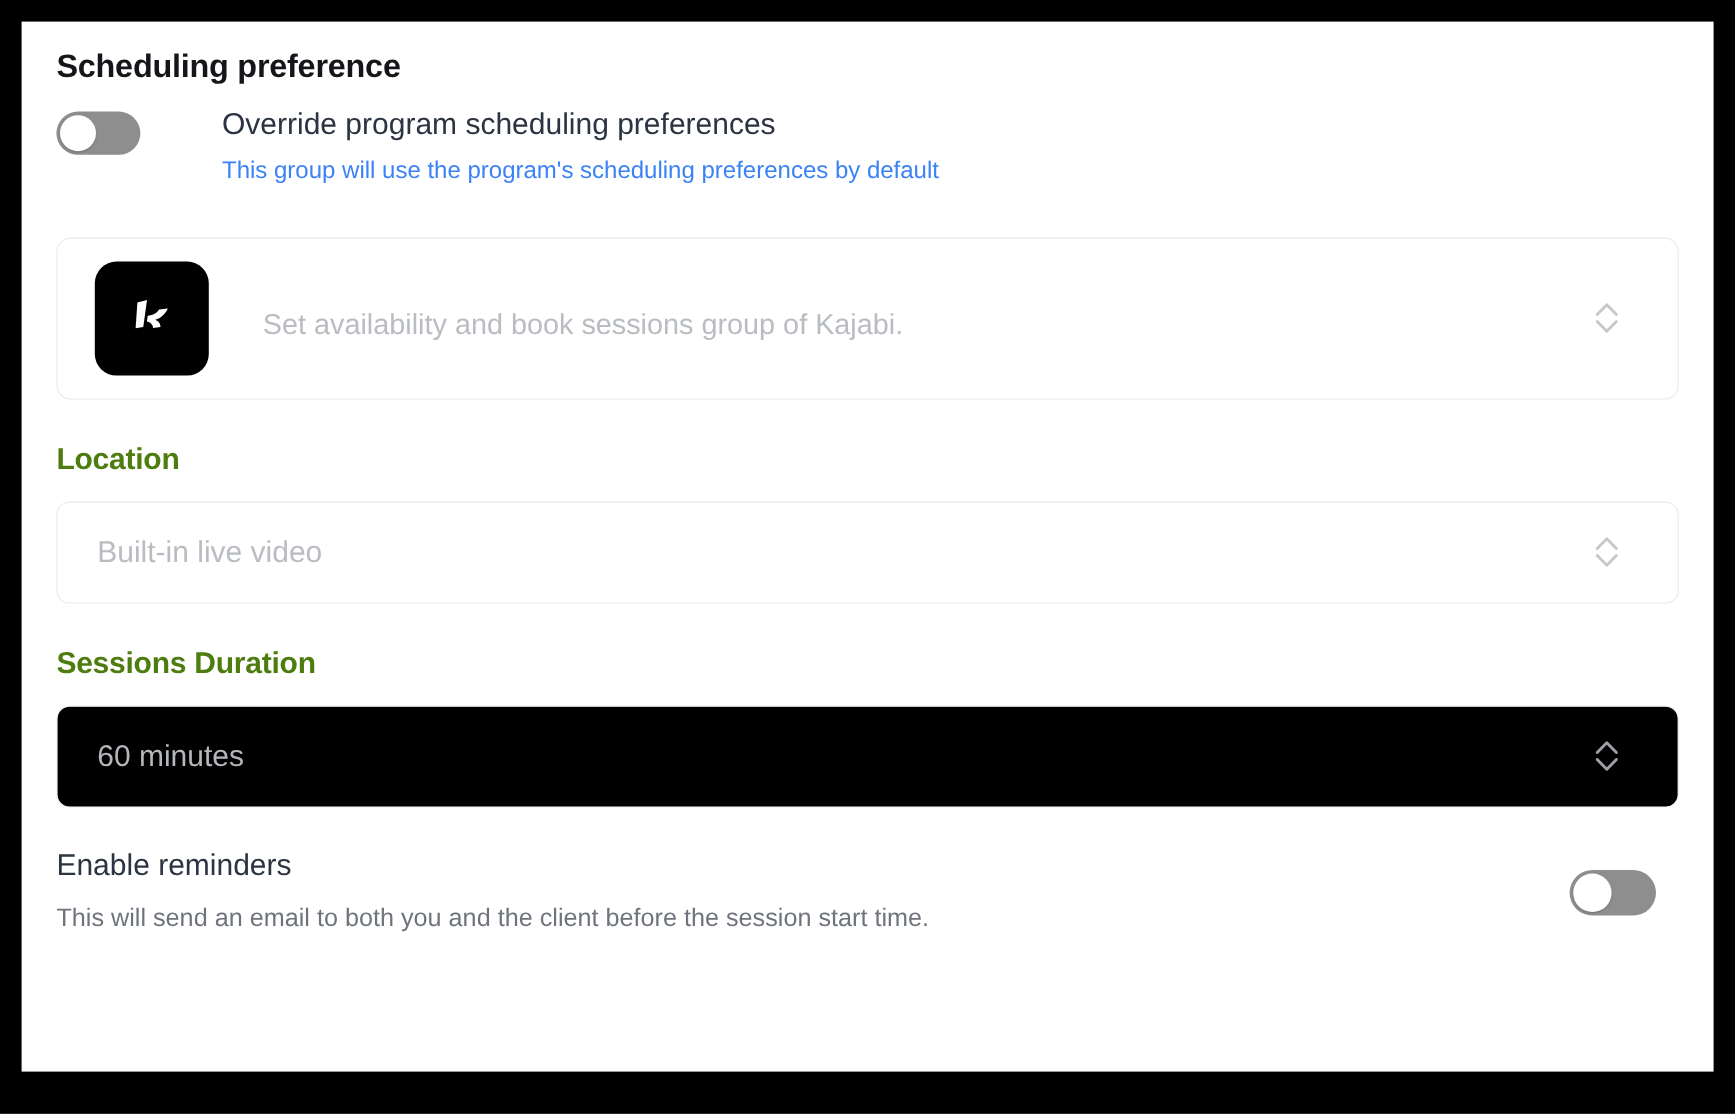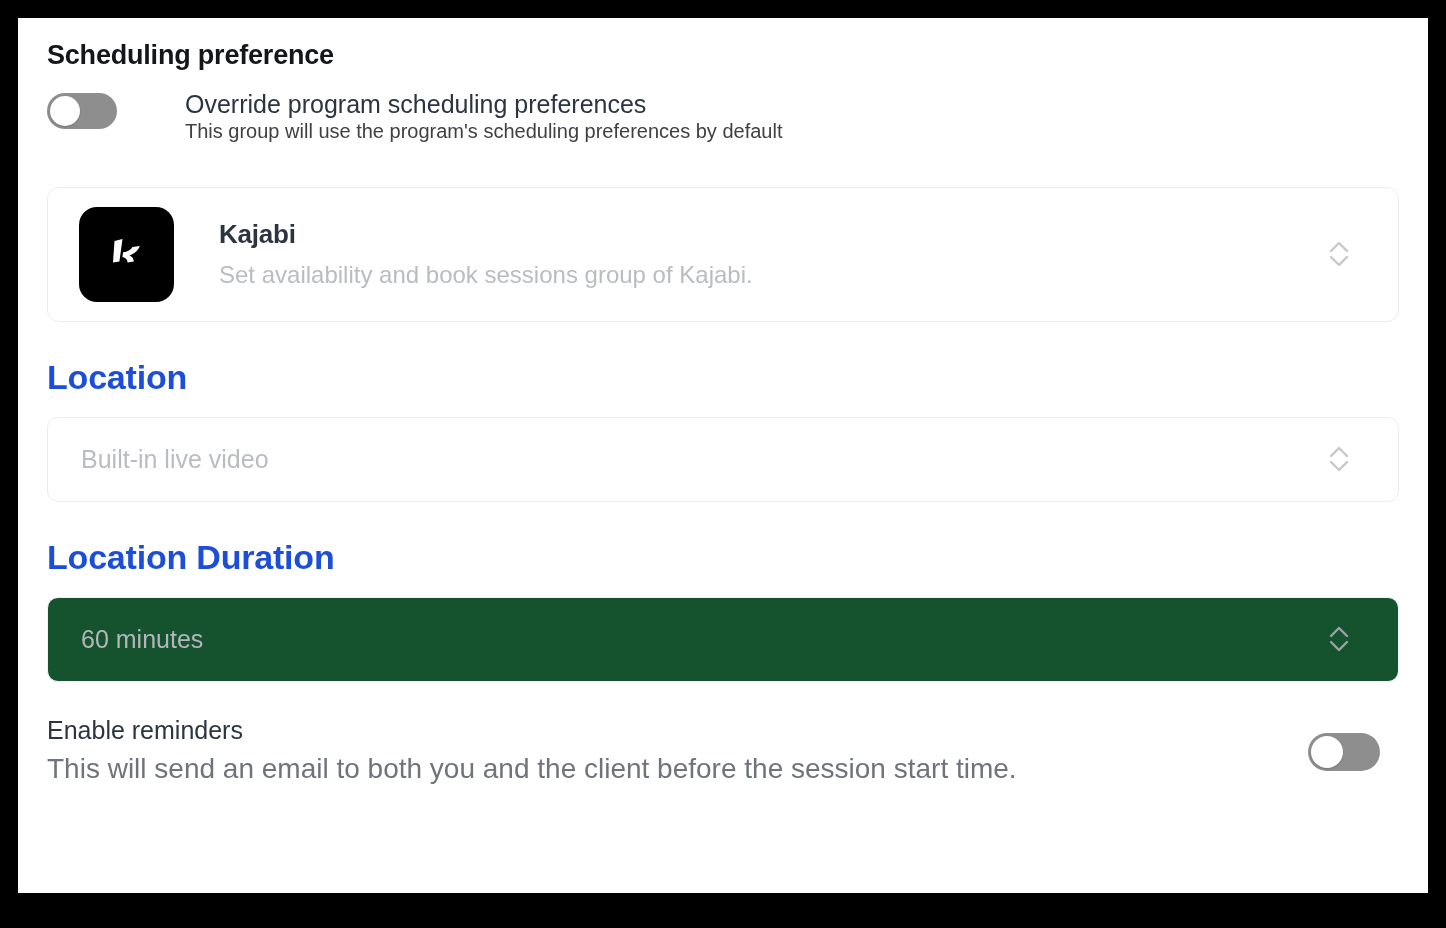--- a/index.html
+++ b/index.html
@@ -87,21 +87,22 @@
   .toggle-text {
     margin-left: 28px;
   }
   .toggle-label {
     font-size: 25px;
     color: #2b3440;
     line-height: 1.1;
   }
   .toggle-sub {
     font-size: 20px;
-    color: #404040;
+    color: #3b82f6;
+    margin-top: 11px;
     line-height: 1.2;
   }
 
   
   .note {
     margin-top: 56px;
     font-size: 20.5px;
     line-height: 1.72;
     color: #82868c;
     max-width: 1382px;
@@ -156,43 +157,43 @@
     height: 40px;
     margin-right: 24px;
     display: flex;
     align-items: center;
     justify-content: center;
   }
   .chevrons svg { display: block; }
 
   
   .field-label {
-    font-size: 34px;
+    font-size: 25px;
     font-weight: bold;
-    color: #1d4ed8;
+    color: #4d7c0f;
     letter-spacing: -0.2px;
   }
   .group { margin-top: 36px; }
 
   .select-box {
     margin-top: 20px;
     height: 85px;
     border-radius: 11px;
     display: flex;
     align-items: center;
     padding: 0 22px 0 33px;
     cursor: pointer;
   }
   .select-box.outlined {
     border: 1px solid #ececec;
     background: #ffffff;
   }
   .select-box.filled {
     border: 1px solid #f2f2f2;
-    background: #14532d;
+    background: #000000;
   }
   .select-value {
     flex: 1 1 auto;
     font-size: 25px;
     color: #b9bcc1;
     min-width: 0;
   }
   .select-box.filled .select-value { color: #b3b6ba; }
 
   
@@ -201,22 +202,22 @@
     display: flex;
     align-items: center;
   }
   .reminder-text { flex: 1 1 auto; min-width: 0; }
   .reminder-title {
     font-size: 25px;
     color: #2b3440;
     line-height: 1.1;
   }
   .reminder-sub {
-    margin-top: 8px;
-    font-size: 28px;
+    margin-top: 18px;
+    font-size: 21px;
     color: #6f747c;
     line-height: 1.2;
   }
   .reminder .switch {
     margin-top: 2px;
     margin-right: 19px;
   }
 </style>
 </head>
 <body>
@@ -241,21 +242,20 @@
     <div class="integration-card">
       <div class="app-logo">
         <svg width="52" height="52" viewBox="0 0 52 52" aria-hidden="true">
           <g fill="#ffffff">
             <path d="M13.5 13.0 L21.5 11.0 L18.4 33.5 L12.0 34.6 Z"></path>
             <path d="M31.5 19.0 L38.8 18.0 C37.0 22.6 33.0 26.1 28.4 27.4 C31.2 28.4 32.6 30.6 32.8 33.4 L26.6 34.4 C26.3 31.4 24.6 29.6 21.4 29.0 L22.1 24.2 C26.4 23.7 29.9 22.2 31.5 19.0 Z"></path>
           </g>
         </svg>
       </div>
       <div class="app-meta">
-        <div class="app-name">Kajabi</div>
         <div class="app-desc">Set availability and book sessions group of Kajabi.</div>
       </div>
       <div class="chevrons">
         <svg width="22" height="34" viewBox="0 0 22 34" aria-hidden="true">
           <path d="M3 14 L11 6 L19 14" fill="none" stroke="#c6c8cb" stroke-width="2.4" stroke-linecap="round" stroke-linejoin="round"></path>
           <path d="M3 20 L11 28 L19 20" fill="none" stroke="#c6c8cb" stroke-width="2.4" stroke-linecap="round" stroke-linejoin="round"></path>
         </svg>
       </div>
     </div>
 
@@ -266,21 +266,21 @@
         <div class="chevrons">
           <svg width="22" height="34" viewBox="0 0 22 34" aria-hidden="true">
             <path d="M3 14 L11 6 L19 14" fill="none" stroke="#c6c8cb" stroke-width="2.4" stroke-linecap="round" stroke-linejoin="round"></path>
             <path d="M3 20 L11 28 L19 20" fill="none" stroke="#c6c8cb" stroke-width="2.4" stroke-linecap="round" stroke-linejoin="round"></path>
           </svg>
         </div>
       </div>
     </div>
 
     <div class="group">
-      <div class="field-label">Location Duration</div>
+      <div class="field-label">Sessions Duration</div>
       <div class="select-box filled">
         <div class="select-value">60 minutes</div>
         <div class="chevrons">
           <svg width="22" height="34" viewBox="0 0 22 34" aria-hidden="true">
             <path d="M3 14 L11 6 L19 14" fill="none" stroke="#9da1a6" stroke-width="2.4" stroke-linecap="round" stroke-linejoin="round"></path>
             <path d="M3 20 L11 28 L19 20" fill="none" stroke="#9da1a6" stroke-width="2.4" stroke-linecap="round" stroke-linejoin="round"></path>
           </svg>
         </div>
       </div>
     </div>

